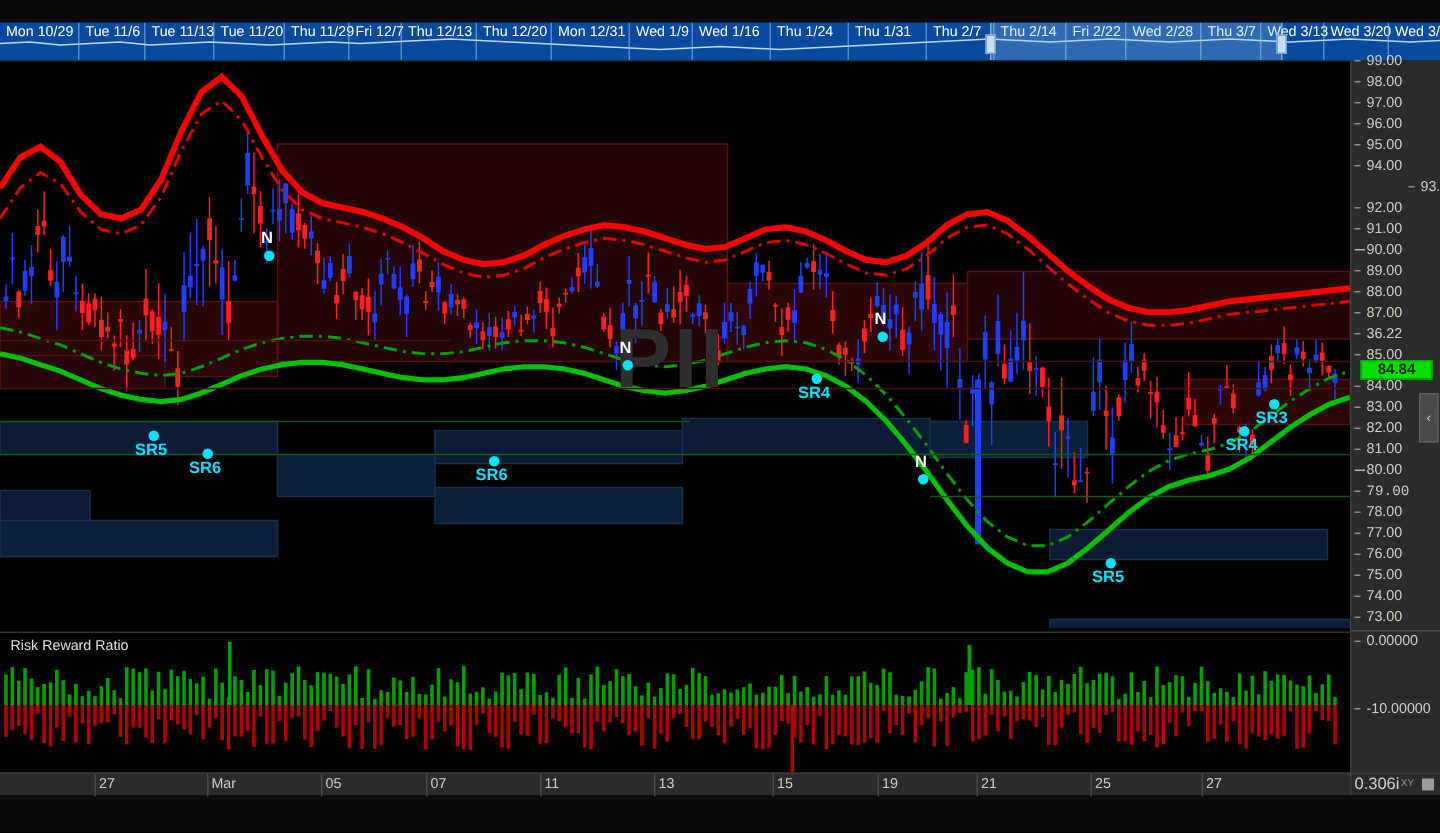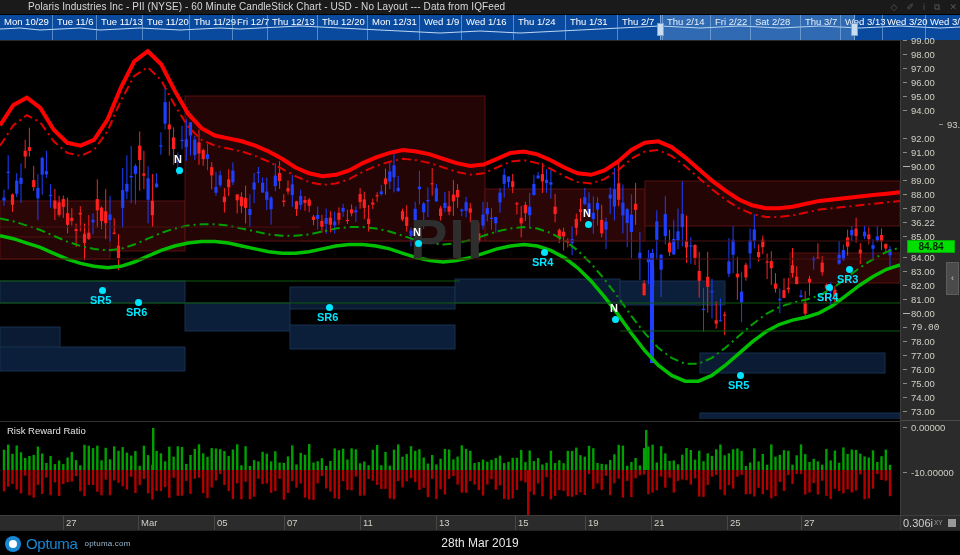--- a/index.html
+++ b/index.html
@@ -166,30 +166,20 @@
   }
   .marker.sr .txt { color: #00e5ff; left: -9px; top: 7px; }
   .marker.n .txt { color: #ffffff; left: -2px; top: -14px; }
   svg { display: block; }
 </style>
 </head>
 <body>
 
 <div id="app">
 
-  <div class="titlebar">
-    <div class="titlebar-text">Polaris Industries Inc - PII (NYSE) - 60 Minute CandleStick Chart - USD - No Layout --- Data from IQFeed</div>
-    <div class="titlebar-icons">
-      <span class="tb-ico">◇</span>
-      <span class="tb-ico">✐</span>
-      <span class="tb-ico">i</span>
-      <span class="tb-ico">⧉</span>
-      <span class="tb-ico">✕</span>
-    </div>
-  </div>
 
   <div class="navigator">
     <svg class="nav-spark" width="960" height="25">
       <polyline fill="none" stroke="#bcd8f2" stroke-width="1" points="
         0,14 20,13 40,15 60,14 80,13 100,15 120,14 140,13 160,14 180,15 200,14 220,13
         240,14 260,13 280,12 300,11 320,12 340,13 360,14 380,15 400,16 420,17 440,18
         460,17 480,16 500,17 520,18 540,17 560,16 580,15 600,14 620,13 640,12 660,11
         680,12 700,13 720,12 740,11 760,12 780,13 800,12 820,11 840,12 860,13 880,12
         900,11 920,12 940,13 960,12"></polyline>
     </svg>
@@ -218,21 +208,21 @@
         <div class="nav-label" style="left: 518px; text-align: center;">Thu 1/24</div>
         <div class="nav-sep" style="left: 513px;"></div>
         <div class="nav-label" style="left: 570px;">Thu 1/31</div>
         <div class="nav-sep" style="left: 565px;"></div>
         <div class="nav-label" style="left: 622px;">Thu 2/7</div>
         <div class="nav-sep" style="left: 617px;"></div>
         <div class="nav-label" style="left: 667px;">Thu 2/14</div>
         <div class="nav-sep" style="left: 662px;"></div>
         <div class="nav-label" style="left: 715px;">Fri 2/22</div>
         <div class="nav-sep" style="left: 710px;"></div>
-        <div class="nav-label" style="left: 755px;">Sat 2/28</div>
+        <div class="nav-label" style="left: 755px;">Wed 2/28</div>
         <div class="nav-sep" style="left: 750px;"></div>
         <div class="nav-label" style="left: 805px;">Thu 3/7</div>
         <div class="nav-sep" style="left: 800px;"></div>
         <div class="nav-label" style="left: 845px;">Wed 3/13</div>
         <div class="nav-sep" style="left: 840px;"></div>
         <div class="nav-label" style="left: 887px;">Wed 3/20</div>
         <div class="nav-sep" style="left: 882px;"></div>
         <div class="nav-label" style="left: 930px;">Wed 3/27</div>
         <div class="nav-sep" style="left: 925px;"></div>
       </div>
@@ -1340,22 +1330,14 @@
         <div class="da-label" style="left: 804px;">27</div>
         <div class="da-sep" style="left: 801px;"></div>
       </div>
   </div>
   <div class="corner-box">
     <span class="corner-val">0.306i</span>
     <span class="corner-xy">XY</span>
     <span class="corner-lock"></span>
   </div>
 
-  <div class="statusbar">
-    <div class="logo-wrap">
-      <span class="logo-mark"></span>
-      <span class="logo-text">Optuma</span>
-      <span class="logo-url">optuma.com</span>
-    </div>
-    <div class="status-date">28th Mar 2019</div>
-  </div>
 
 </div>
 
 </body></html>

